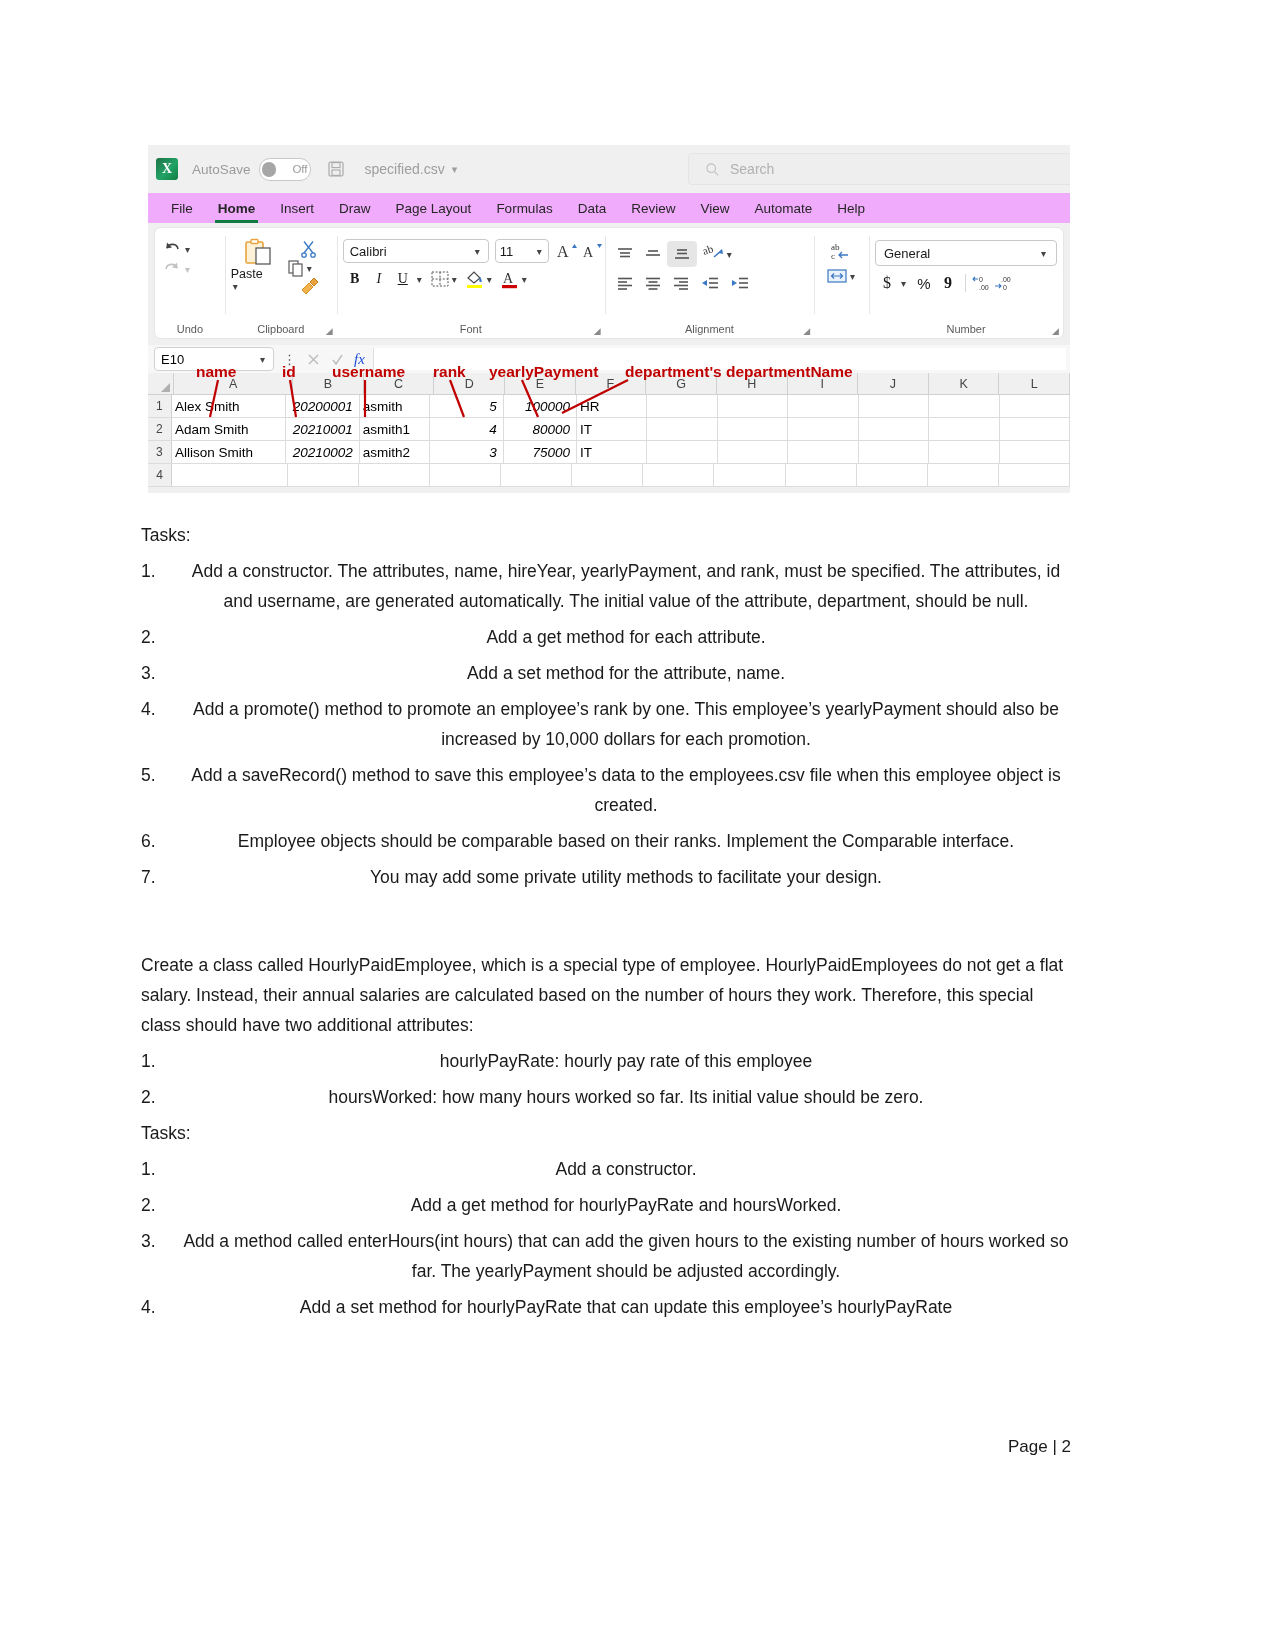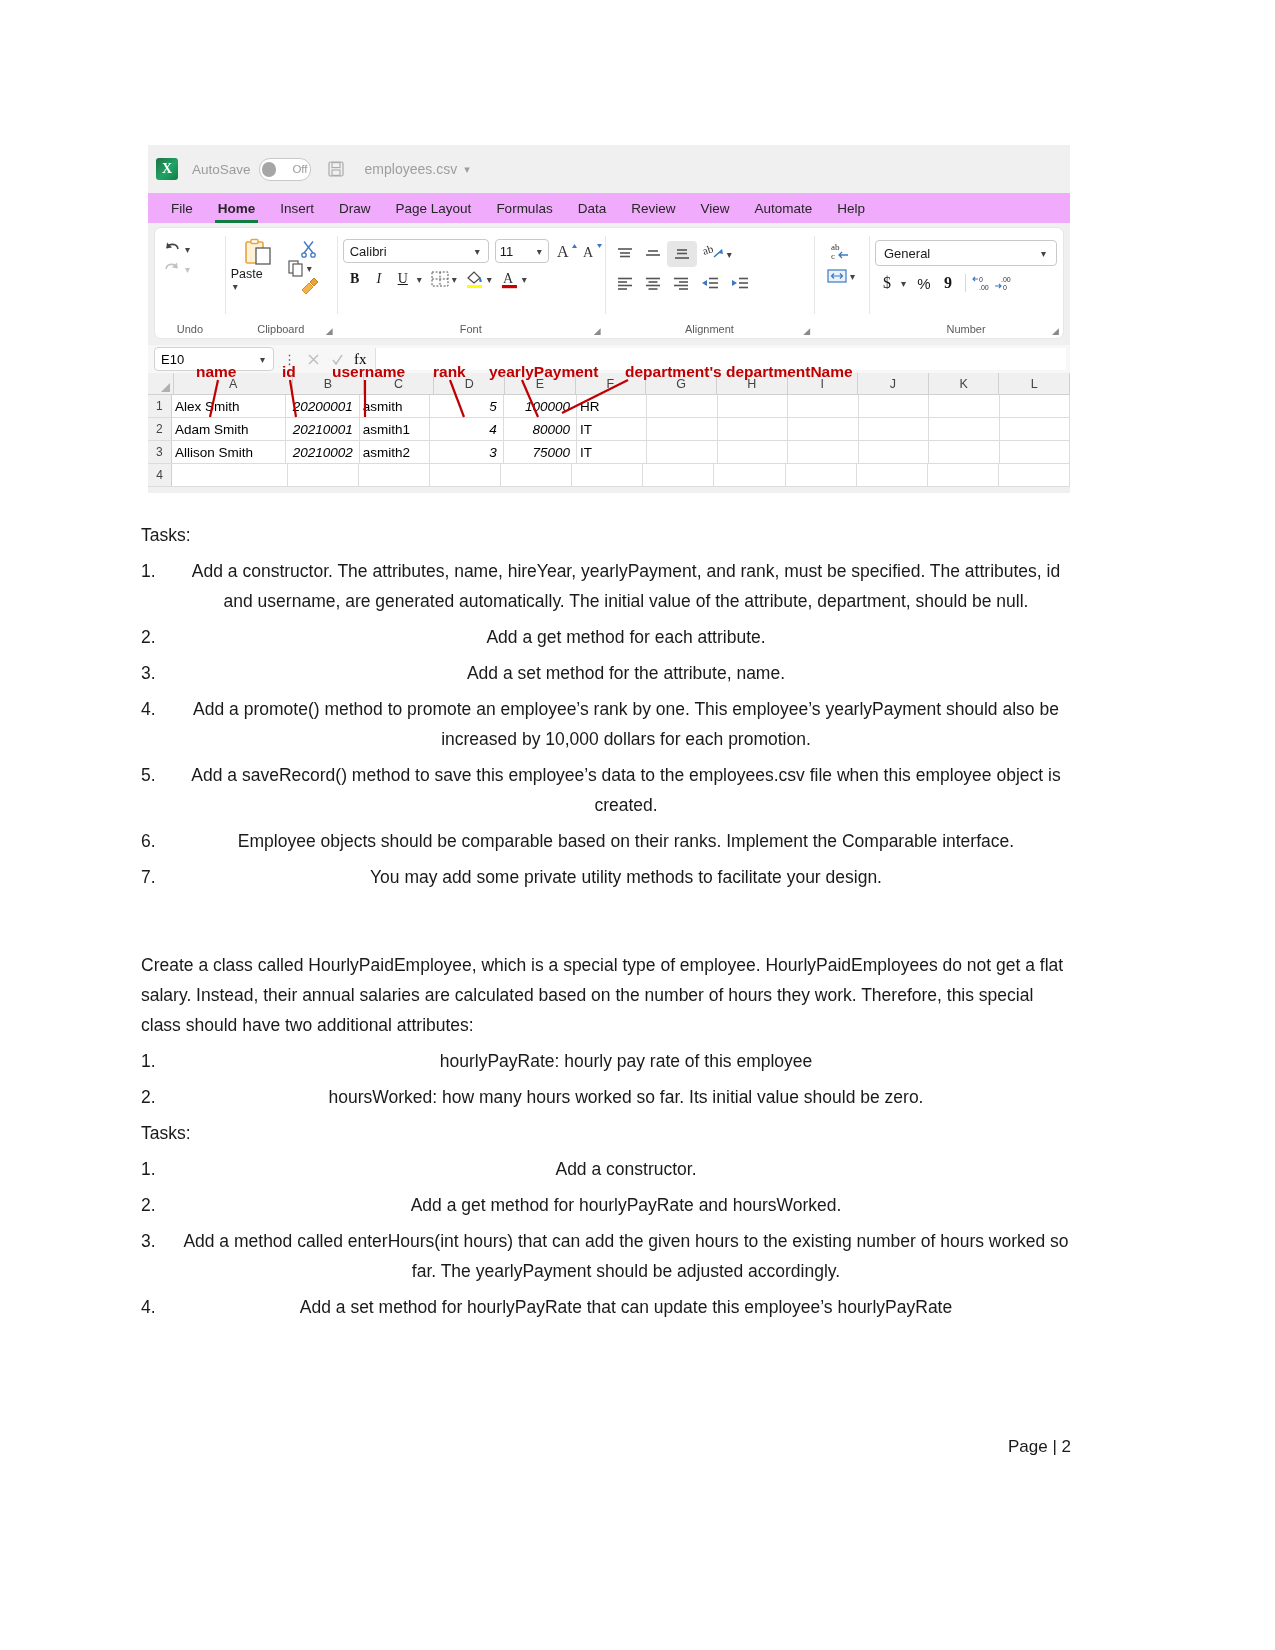--- a/index.html
+++ b/index.html
@@ -189,21 +189,21 @@
     background: #f7f7f7;
   }
   .namebox {
     width: 106px; height: 22px;
     border: 1px solid #d2d2d2; border-radius: 4px; background: #fff;
     display: flex; align-items: center; justify-content: space-between;
     padding: 0 6px; font-size: 13px;
   }
   .fb-dots { margin: 0 9px; color: #555; font-size: 13px; letter-spacing: 1px; }
   .fb-icons { display: flex; align-items: center; gap: 9px; color: #b9b9b9; }
-  .fx { font-family: "Liberation Serif", serif; color: #000000; font-size: 15px; }
+  .fx { font-family: "Liberation Serif", serif; font-style: italic; color: #1d4ed8; font-size: 15px; }
   .fb-input {
     flex: 1; height: 22px; margin-left: 8px; margin-right: 4px;
     border-left: 1px solid #e0e0e0; background: #fff;
   }
 
   
   .xl-grid { background: #fff; position: relative; }
   .xl-colhdr {
     display: flex; height: 21px;
     background: #f0f0f0;
@@ -299,23 +299,32 @@
       <div class="xl-toggle-knob"></div>
       <span class="xl-toggle-text">Off</span>
     </div>
     <span class="xl-save-icon ico">
       <svg width="18" height="18" viewBox="0 0 18 18">
           <rect x="2" y="2" width="14" height="14" rx="1.5" fill="none" stroke="#555" stroke-width="1.2"></rect>
           <rect x="5" y="2.6" width="8" height="5" fill="none" stroke="#555" stroke-width="1.1"></rect>
           <rect x="5" y="10" width="8" height="5.4" fill="none" stroke="#555" stroke-width="1.1"></rect>
         </svg>
     </span>
-    <span class="xl-filename">employees.csv</span>
+    <span class="xl-filename">specified.csv</span>
     <span class="xl-chev">▾</span>
 
+    <div class="xl-search">
+      <span class="xl-search-ico ico">
+        <svg width="15" height="15" viewBox="0 0 16 16">
+            <circle cx="6.6" cy="6.6" r="4.6" fill="none" stroke="#8a8a8a" stroke-width="1.2"></circle>
+            <line x1="10" y1="10.3" x2="14" y2="14.3" stroke="#8a8a8a" stroke-width="1.2"></line>
+          </svg>
+      </span>
+      <span class="xl-search-ph">Search</span>
+    </div>
   </div>
 
   <div class="xl-tabs">
     <div class="xl-tab">File</div>
     <div class="xl-tab active">Home</div>
     <div class="xl-tab">Insert</div>
     <div class="xl-tab">Draw</div>
     <div class="xl-tab">Page Layout</div>
     <div class="xl-tab">Formulas</div>
     <div class="xl-tab">Data</div>

